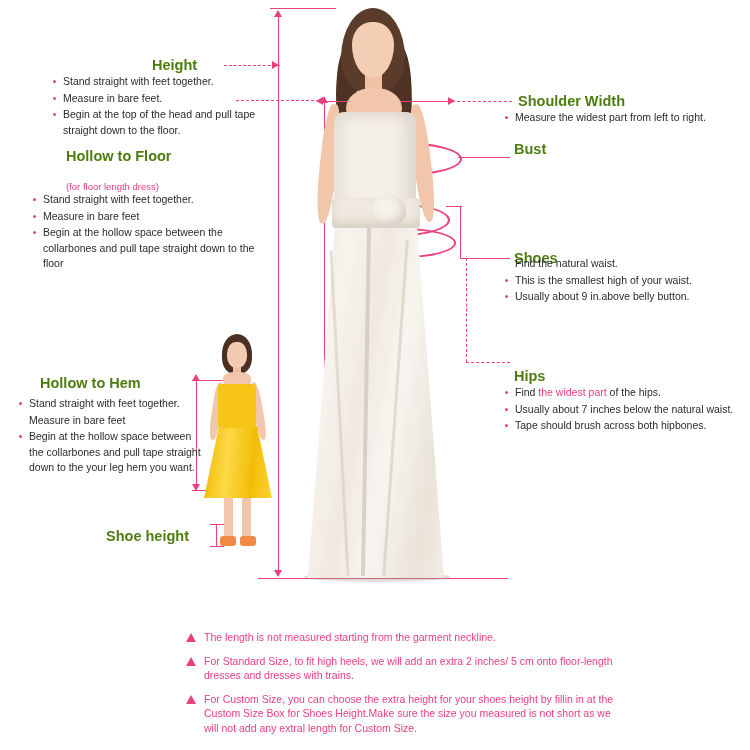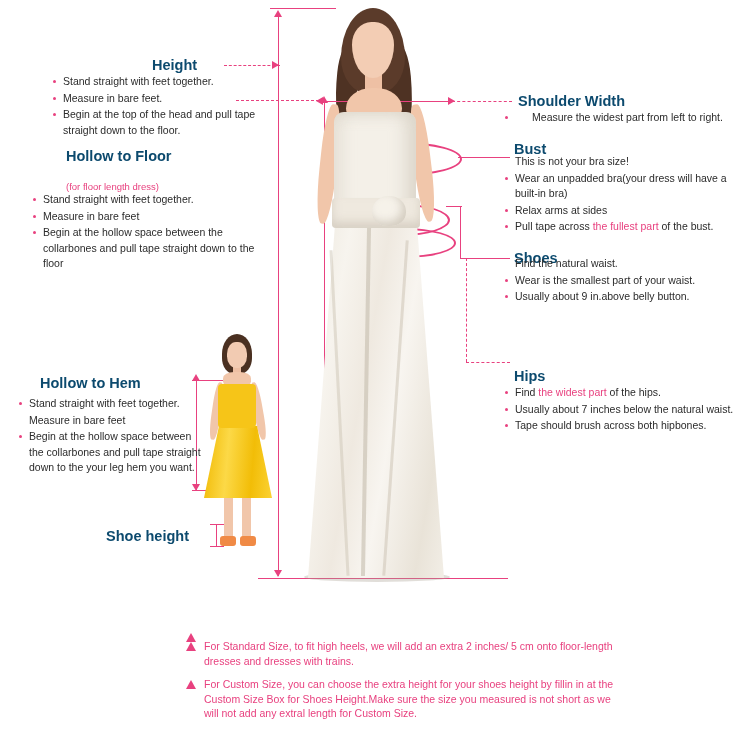--- a/index.html
+++ b/index.html
@@ -306,21 +306,21 @@
   }
   .band {
     border: 2px solid #f0639a;
     border-radius: 50%;
     background: transparent;
   }
   .band-strong { border-color: #e8417f; }
 
   
   .head {
-    color: #0c4a6e;
+    color: #4d7c0f;
     font-size: 14.5px;
     font-weight: bold;
     white-space: nowrap;
   }
   .subhead {
     color: #e8417f;
     font-size: 9.5px;
     white-space: nowrap;
   }
   .bullets {
@@ -436,42 +436,36 @@
     <div class="li">Stand straight with feet together.</div>
     <div class="li">Measure in bare feet</div>
     <div class="li">Begin at the hollow space between the collarbones and pull tape straight down to the floor</div>
   </div>
 
   <div class="abs hline" style="left:320px; top:101px; width:132px;"></div>
   <div class="abs arrow arrow-left" style="left:316px; top:97px;"></div>
   <div class="abs arrow arrow-right" style="left:448px; top:97px;"></div>
   <div class="abs dash-h" style="left:452px; top:101px; width:60px;"></div>
   <div class="abs head" style="left:518px; top:93px;">Shoulder Width</div>
-  <div class="abs bullets" style="left:504px; top:110px; width:236px;text-align:center;">
+  <div class="abs bullets" style="left:504px; top:110px; width:236px;">
     <div class="li">Measure the widest part from left to right.</div>
   </div>
 
   <div class="abs band band-strong" style="left:340px; top:142px; width:118px; height:30px;"></div>
   <div class="abs hline" style="left:458px; top:157px; width:52px;"></div>
   <div class="abs head" style="left:514px; top:141px;">Bust</div>
-  <div class="abs bullets" style="left:504px; top:154px; width:240px;">
-    <div class="li nodot">This is not your bra size!</div>
-    <div class="li">Wear an unpadded bra(your dress will have a built-in bra)</div>
-    <div class="li">Relax arms at sides</div>
-    <div class="li">Pull tape across <span class="pink">the fullest part</span> of the bust.</div>
-  </div>
 
   <div class="abs band band-strong" style="left:352px; top:204px; width:94px; height:28px;"></div>
   <div class="abs vline" style="left:460px; top:206px; height:52px;"></div>
   <div class="abs hline" style="left:446px; top:206px; width:16px;"></div>
   <div class="abs hline" style="left:460px; top:258px; width:50px;"></div>
   <div class="abs head" style="left:514px; top:250px;">Shoes</div>
   <div class="abs bullets" style="left:504px; top:256px; width:236px;">
     <div class="li nodot">Find the natural waist.</div>
-    <div class="li">Wear is the smallest part of your waist.</div>
+    <div class="li">This is the smallest high of your waist.</div>
     <div class="li">Usually about 9 in.above belly button.</div>
   </div>
 
   <div class="abs band band-strong" style="left:352px; top:228px; width:100px; height:26px;"></div>
   <div class="abs dash-v" style="left:466px; top:258px; height:104px;"></div>
   <div class="abs dash-h" style="left:466px; top:362px; width:44px;"></div>
   <div class="abs head" style="left:514px; top:368px;">Hips</div>
   <div class="abs bullets" style="left:504px; top:385px; width:238px;">
     <div class="li">Find <span class="pink">the widest part</span> of the hips.</div>
     <div class="li">Usually about 7 inches below the natural waist.</div>
@@ -492,20 +486,21 @@
   </div>
 
   <div class="abs head" style="left:106px; top:528px;">Shoe height</div>
   <div class="abs vline" style="left:216px; top:524px; height:22px;"></div>
   <div class="abs hline" style="left:210px; top:524px; width:14px;"></div>
   <div class="abs hline" style="left:210px; top:546px; width:14px;"></div>
 
   <div class="abs notes">
     <div class="note">
       <span class="tri"></span>
+      <span>The length is not measured starting from the garment neckline.</span>
     </div>
     <div class="note">
       <span class="tri"></span>
       <span>For Standard Size, to fit high heels, we will add an extra 2 inches/ 5  cm onto floor-length dresses and dresses with trains.</span>
     </div>
     <div class="note">
       <span class="tri"></span>
       <span>For Custom Size, you can choose the extra height for your shoes height by fillin in at the Custom Size Box for Shoes Height.Make sure the size you measured is not short as we will not add any extral length for Custom Size.</span>
     </div>
   </div>

